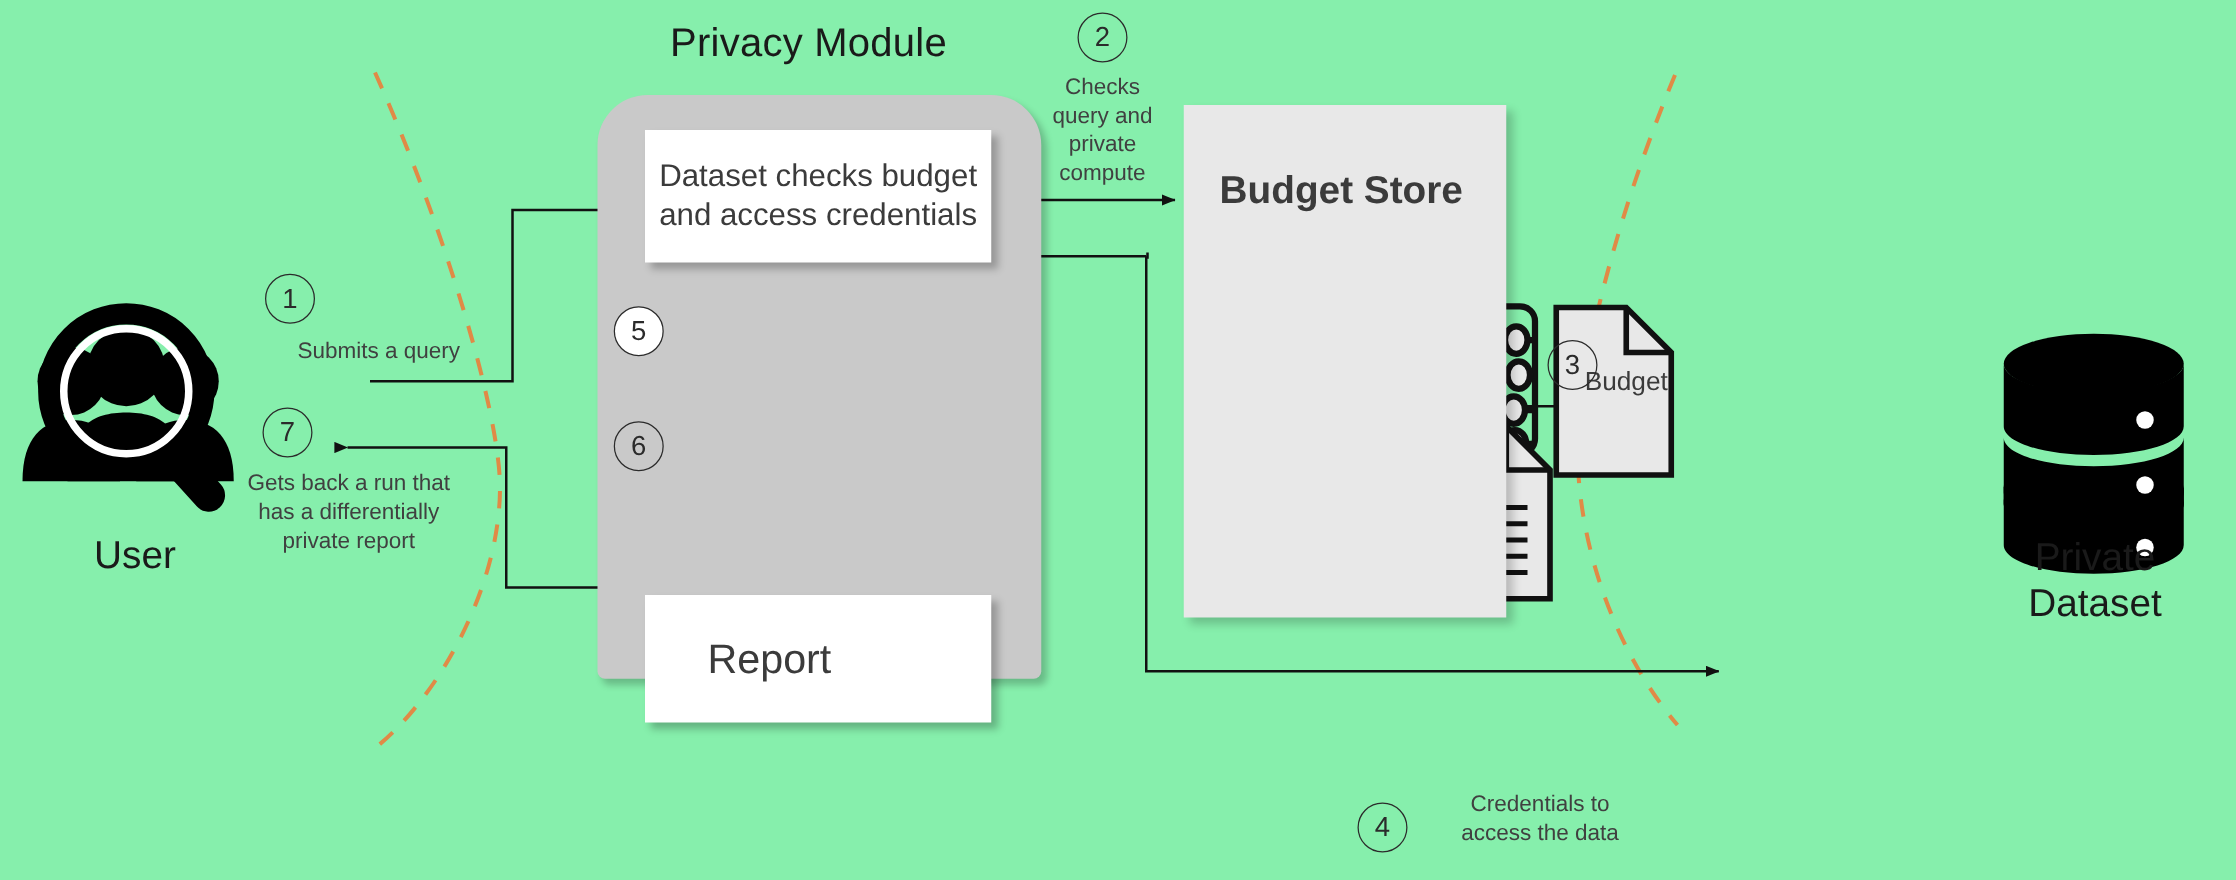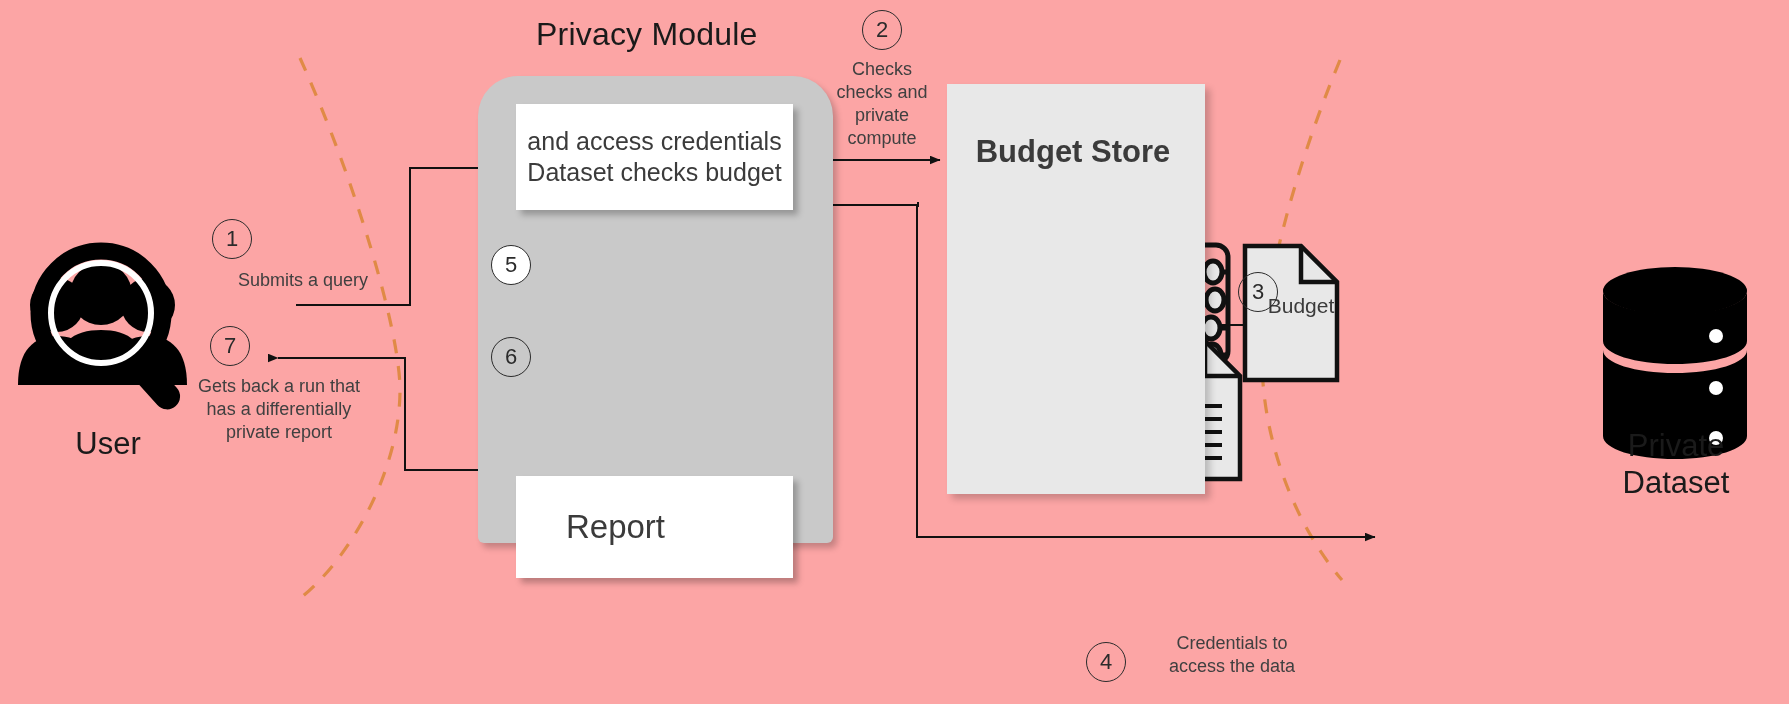--- a/index.html
+++ b/index.html
@@ -7,21 +7,21 @@
     padding: 0;
     background: #ffffff;
   }
   body {
     font-family: "Liberation Sans", sans-serif;
   }
   #stage {
     position: relative;
     width: 1789px;
     height: 704px;
-    background: #fca5a5;
+    background: #86efac;
     overflow: hidden;
   }
   #bg-svg {
     position: absolute;
     left: 0;
     top: 0;
     width: 1789px;
     height: 704px;
   }
   .abs { position: absolute; }
@@ -216,22 +216,22 @@
       <line x1="703" y1="492" x2="733" y2="492" stroke="#1a1a1a" stroke-width="2.4"></line>
     </g>
   </svg>
 
   <div class="abs title-main" style="left:536px; top:16px;">Privacy Module</div>
 
   <div class="abs module-shell" style="left:478px; top:76px; width:355px; height:467px;"></div>
 
   <div class="abs flow-box" style="left:516px; top:104px; width:277px; height:106px;">
     <div class="box-text">
+      <div>Dataset checks budget</div>
       <div>and access credentials</div>
-      <div>Dataset checks budget</div>
     </div>
   </div>
 
 
 
   <div class="abs flow-box" style="left:516px; top:428px; width:277px; height:102px;margin-top:48px;">
     <div class="report-row">
       <div class="box-text" style="font-size:33px;">Report</div>
       <div style="width:52px;"></div>
     </div>
@@ -253,21 +253,21 @@
   <div class="abs num-circle" style="left:210px; top:326px;">7</div>
   <div class="abs step-note" style="left:178px; top:375px; width:202px;">
     <div>Gets back a run that</div>
     <div>has a differentially</div>
     <div>private report</div>
   </div>
 
   <div class="abs num-circle" style="left:862px; top:10px;">2</div>
   <div class="abs step-note" style="left:828px; top:58px; width:108px;">
     <div>Checks</div>
-    <div>checks and</div>
+    <div>query and</div>
     <div>private</div>
     <div>compute</div>
   </div>
 
   <div class="abs num-circle" style="left:1238px; top:272px;">3</div>
 
   <div class="abs num-circle" style="left:1086px; top:642px;">4</div>
   <div class="abs step-note" style="left:1142px; top:632px; width:180px;">
     <div>Credentials to</div>
     <div>access the data</div>

